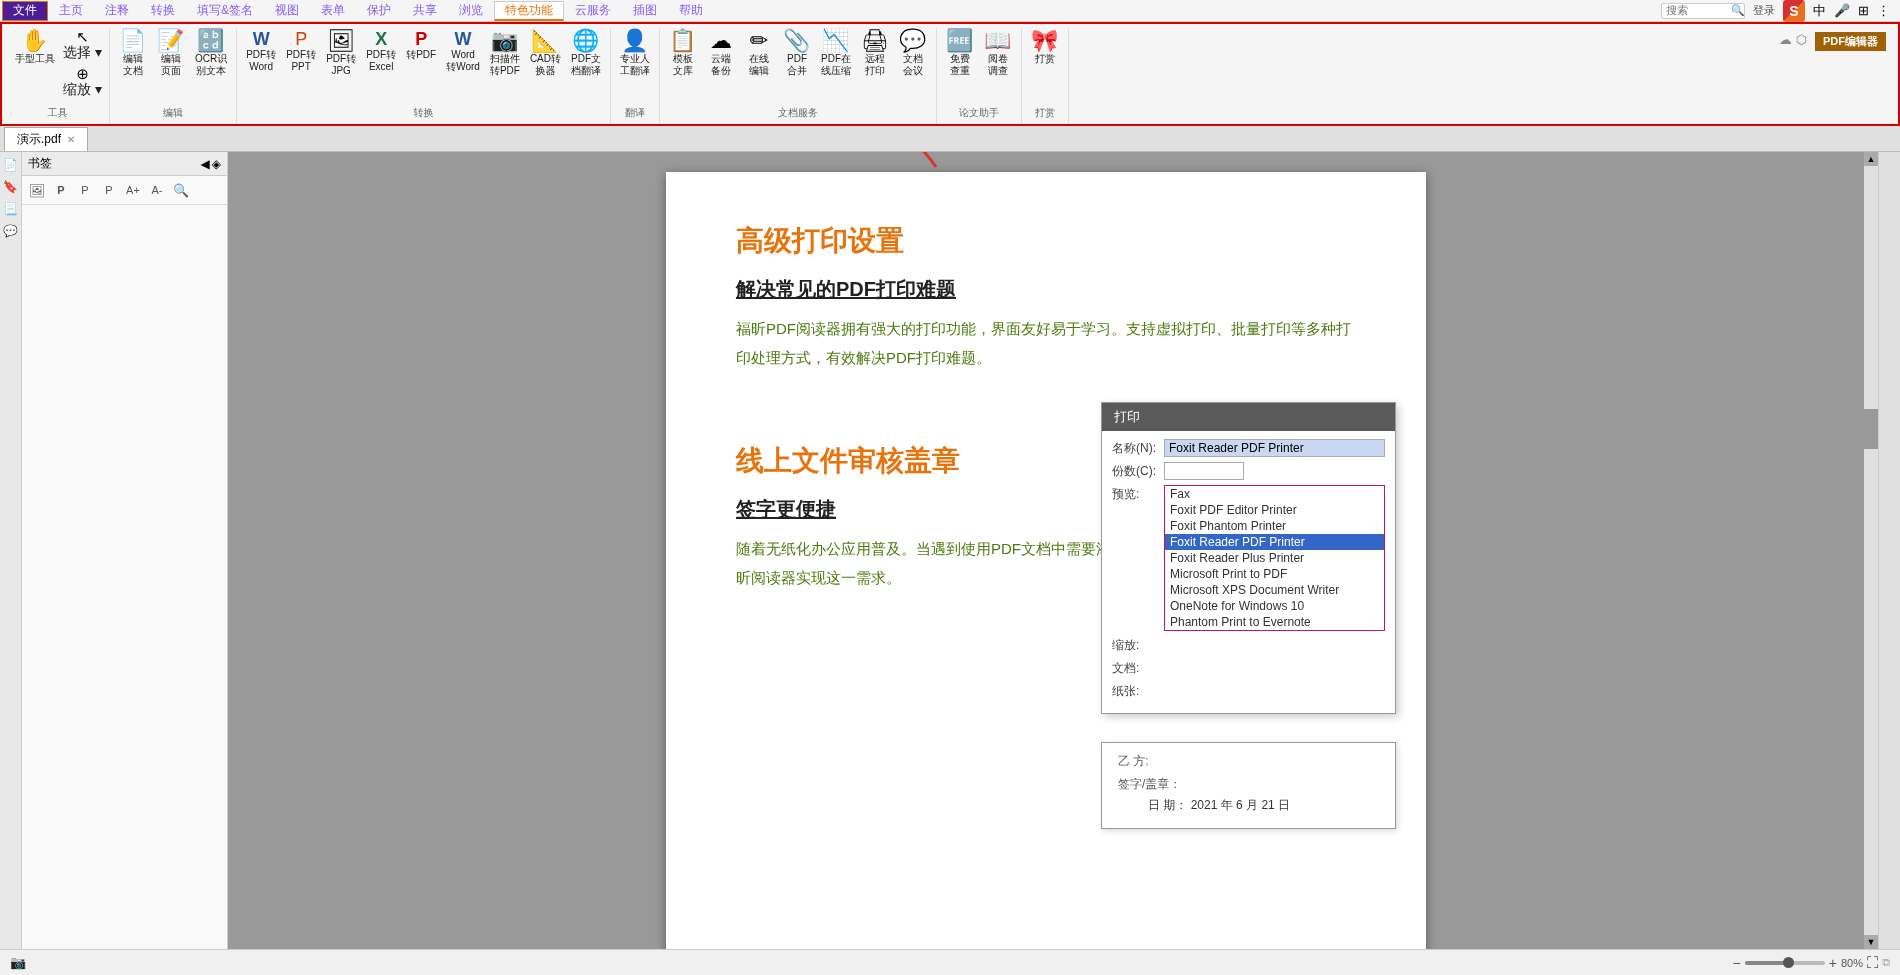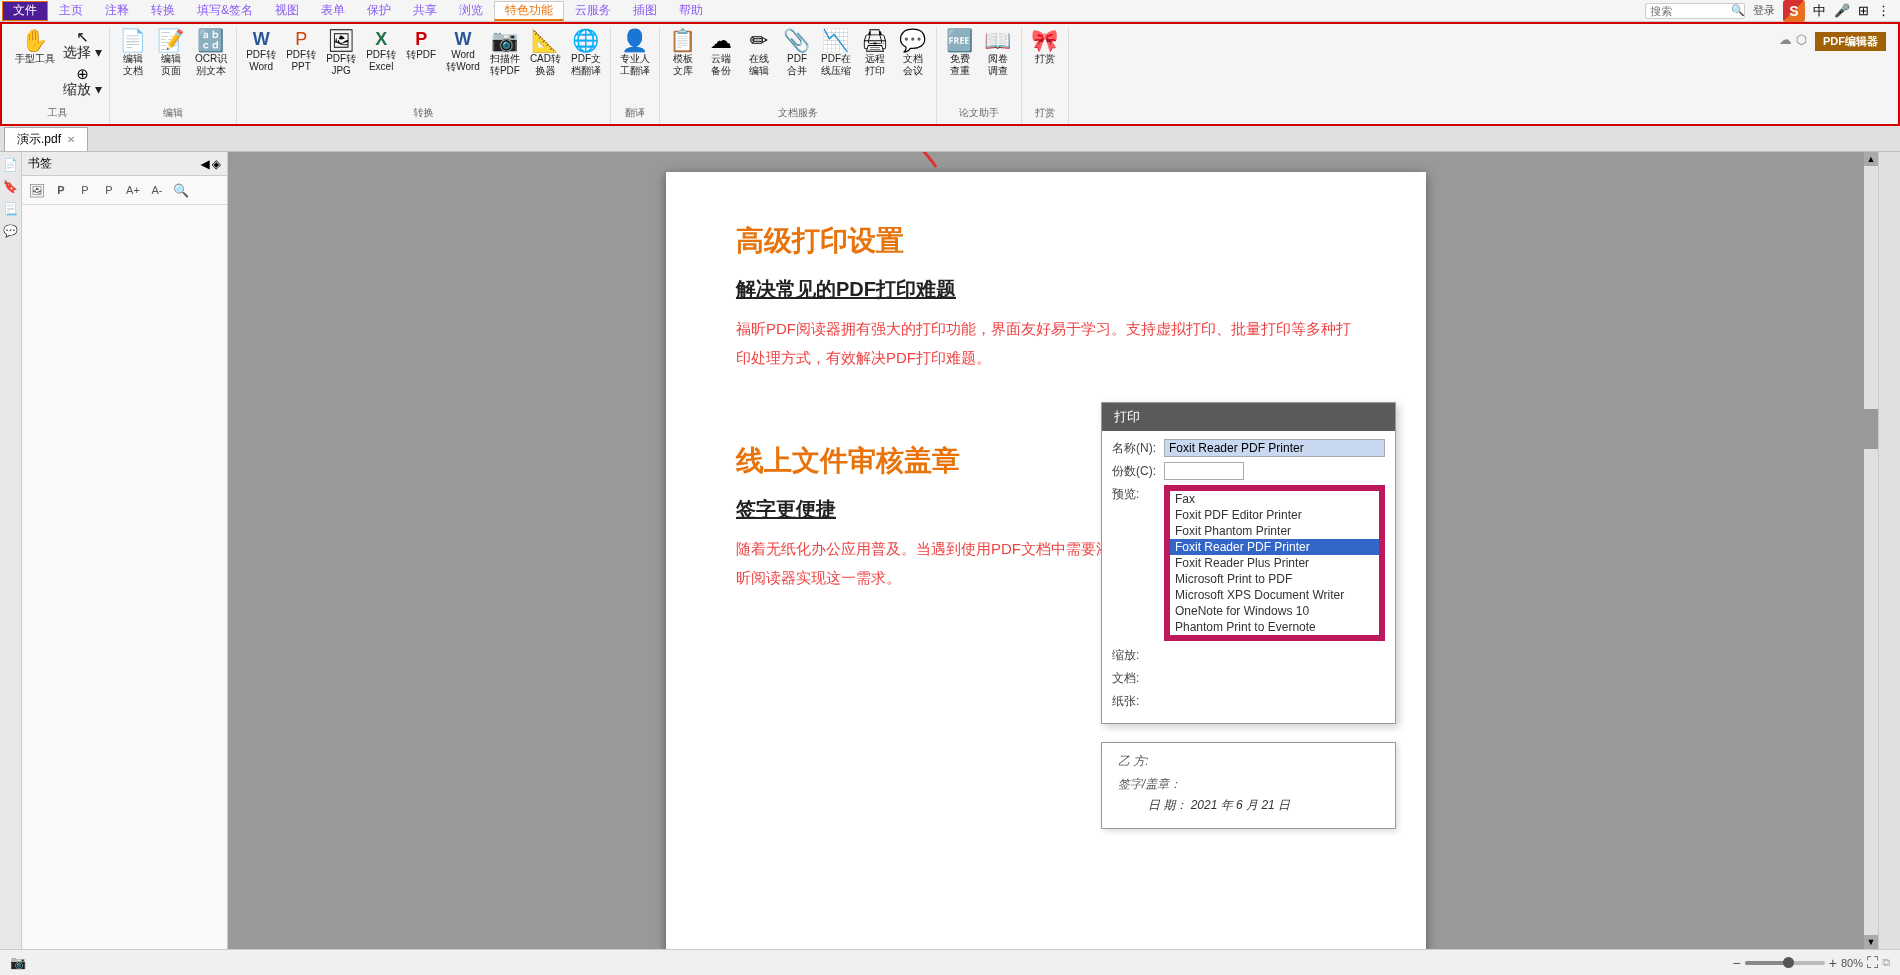--- a/index.html
+++ b/index.html
@@ -207,21 +207,21 @@
     }
     .doc-subtitle {
       font-size: 20px;
       font-weight: bold;
       color: #222;
       margin-bottom: 12px;
       text-decoration: underline;
     }
     .doc-body {
       font-size: 15px;
-      color: #ef4444;
+      color: #4d7c0f;
       line-height: 1.9;
     }
 
     
     .print-card {
       position: absolute;
       top: 230px;
       right: 30px;
       width: 295px;
       background: #fff;
@@ -241,39 +241,38 @@
     .pc-label { width: 52px; color: #444; padding-top: 1px; }
     .pc-value { flex: 1; }
     .pc-input {
       width: 100%;
       border: 1px solid #aaa;
       padding: 1px 4px;
       background: #c8d8f0;
       color: #000;
     }
     .pc-list {
-      border: 6px solid #be185d;
+      border: 1px solid #be185d;
       width: 100%;
     }
     .pc-list-item { padding: 1px 5px; color: #333; }
     .pc-list-item.sel { background: #3466c8; color: #fff; }
 
     
     .sig-card {
       position: absolute;
       top: 570px;
       right: 30px;
       width: 295px;
       background: #fff;
       border: 1px solid #999;
       box-shadow: 2px 2px 6px rgba(0,0,0,0.15);
     }
     .sig-card-inner {
       padding: 10px 16px 14px;
-      font-style: italic;
     }
     .sig-row { display: flex; align-items: center; margin-bottom: 4px; font-size: 12px; color: #555; }
     .sig-big-name { font-size: 40px; font-weight: bold; color: #222; }
     .sig-date-row { font-size: 12px; color: #333; margin-top: 4px; margin-left: 30px; }
 
     
     .status-bar {
       height: 26px;
       background: #f0f0f0;
       border-top: 1px solid #ccc;
@@ -319,21 +318,21 @@
     <span class="toolbar-tab">表单</span>
     <span class="toolbar-tab">保护</span>
     <span class="toolbar-tab">共享</span>
     <span class="toolbar-tab">浏览</span>
     <span class="toolbar-tab active" style="color:#e8730a;border-bottom:2px solid #e8730a;">特色功能</span>
     <span class="toolbar-tab">云服务</span>
     <span class="toolbar-tab">插图</span>
     <span class="toolbar-tab">帮助</span>
 
     <div style="flex:1;display:flex;justify-content:flex-end;align-items:center;gap:8px;padding-right:10px;">
-      <input type="text" placeholder="搜索" style="border: 1px solid rgb(204, 204, 204); padding: 1px 20px 1px 4px; font-size: 11px; width: 100px; border-radius: 2px;">
+      <input type="text" placeholder="搜索" style="border: 1px solid rgb(204, 204, 204); padding: 1px 20px 1px 4px; font-size: 11px; width: 84px; border-radius: 2px; font-family: Liberation Mono, monospace;">
       <span style="margin-left:-22px;font-size:11px;color:#888;">🔍</span>
       <span style="font-size:11px;color:#555;">登录</span>
 
       <span style="background:linear-gradient(135deg,#d43030 50%,#e87020 50%);color:#fff;font-weight:bold;font-size:14px;width:22px;height:22px;display:inline-flex;align-items:center;justify-content:center;border-radius:3px;">S</span>
       <span style="font-size:13px;">中</span>
       <span style="font-size:13px;">🎤</span>
       <span style="font-size:13px;">⊞</span>
       <span style="font-size:13px;">⋮</span>
     </div>
   </div>

